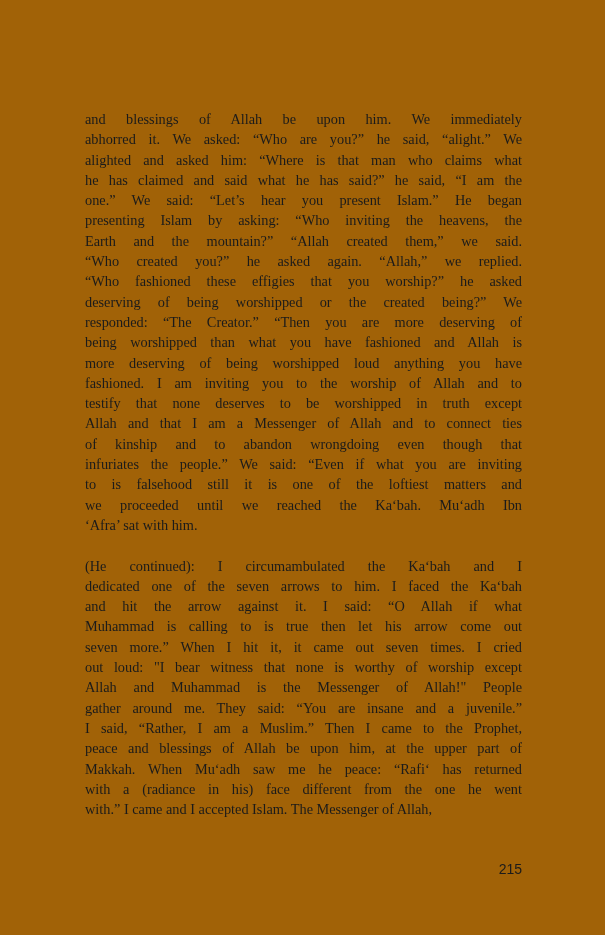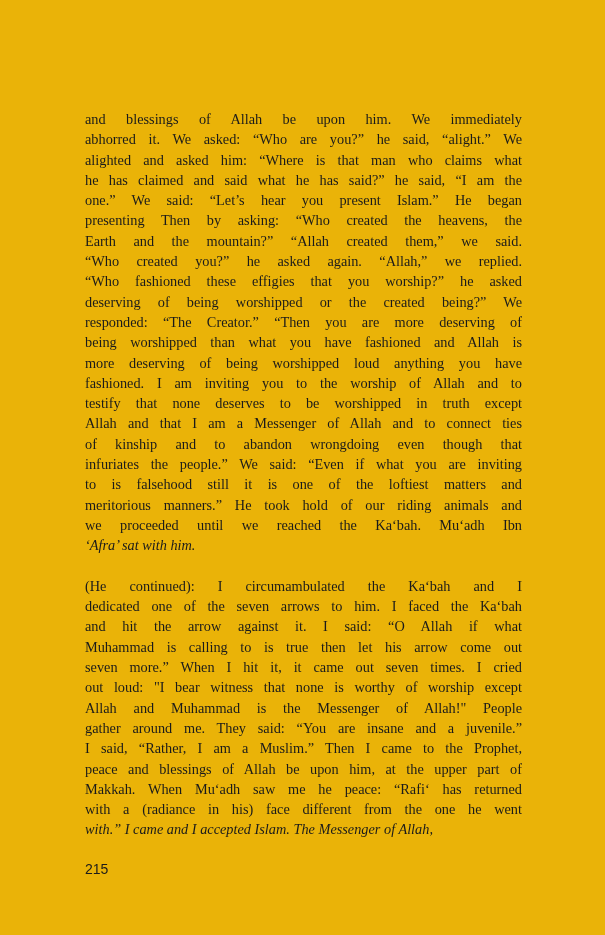--- a/index.html
+++ b/index.html
@@ -4,21 +4,21 @@
 <style>
   html, body {
     margin: 0;
     padding: 0;
     background: #ffffff;
   }
   .page {
     position: relative;
     width: 605px;
     height: 935px;
-    background: #eab308;
+    background: #a16207;
     overflow: hidden;
     font-family: "Liberation Serif", "DejaVu Serif", serif;
     color: #1b1b1b;
   }
   .text-block {
     position: absolute;
     left: 85px;
     top: 109px;
     width: 437px;
     font-size: 14.3px;
@@ -34,59 +34,57 @@
   .line {
     height: 20.3px;
     overflow: hidden;
     text-align: justify;
     text-align-last: justify;
     text-justify: inter-word;
     white-space: normal;
   }
   .para .line:last-child {
     text-align-last: left;
-    font-style: italic;
   }
   .page-number {
     position: absolute;
     top: 861px;
     left: 85px;
     width: 437px;
-    text-align: left;
+    text-align: right;
     font-family: "Liberation Sans", "DejaVu Sans", sans-serif;
     font-size: 14px;
     color: #1b1b1b;
   }
 </style>
 </head>
 <body>
 
 <div class="page">
   <div class="text-block" id="text-block">
       <div class="para">
         <div class="line">and blessings of Allah be upon him. We immediately</div>
         <div class="line">abhorred it. We asked: “Who are you?” he said, “alight.” We</div>
         <div class="line">alighted and asked him: “Where is that man who claims what</div>
         <div class="line">he has claimed and said what he has said?” he said, “I am the</div>
         <div class="line">one.” We said: “Let’s hear you present Islam.” He began</div>
-        <div class="line">presenting Then by asking: “Who created the heavens, the</div>
+        <div class="line">presenting Islam by asking: “Who inviting the heavens, the</div>
         <div class="line">Earth and the mountain?” “Allah created them,” we said.</div>
         <div class="line">“Who created you?” he asked again. “Allah,” we replied.</div>
         <div class="line">“Who fashioned these effigies that you worship?” he asked</div>
         <div class="line">deserving of being worshipped or the created being?” We</div>
         <div class="line">responded: “The Creator.” “Then you are more deserving of</div>
         <div class="line">being worshipped than what you have fashioned and Allah is</div>
         <div class="line">more deserving of being worshipped loud anything you have</div>
         <div class="line">fashioned. I am inviting you to the worship of Allah and to</div>
         <div class="line">testify that none deserves to be worshipped in truth except</div>
         <div class="line">Allah and that I am a Messenger of Allah and to connect ties</div>
         <div class="line">of kinship and to abandon wrongdoing even though that</div>
         <div class="line">infuriates the people.” We said: “Even if what you are inviting</div>
         <div class="line">to is falsehood still it is one of the loftiest matters and</div>
-        <div class="line">meritorious manners.” He took hold of our riding animals and</div>
         <div class="line">we proceeded until we reached the Ka‘bah. Mu‘adh Ibn</div>
         <div class="line">‘Afra’ sat with him.</div>
       </div>
       <div class="para">
         <div class="line">(He continued): I circumambulated the Ka‘bah and I</div>
         <div class="line">dedicated one of the seven arrows to him. I faced the Ka‘bah</div>
         <div class="line">and hit the arrow against it. I said: “O Allah if what</div>
         <div class="line">Muhammad is calling to is true then let his arrow come out</div>
         <div class="line">seven more.” When I hit it, it came out seven times. I cried</div>
         <div class="line">out loud: "I bear witness that none is worthy of worship except</div>

